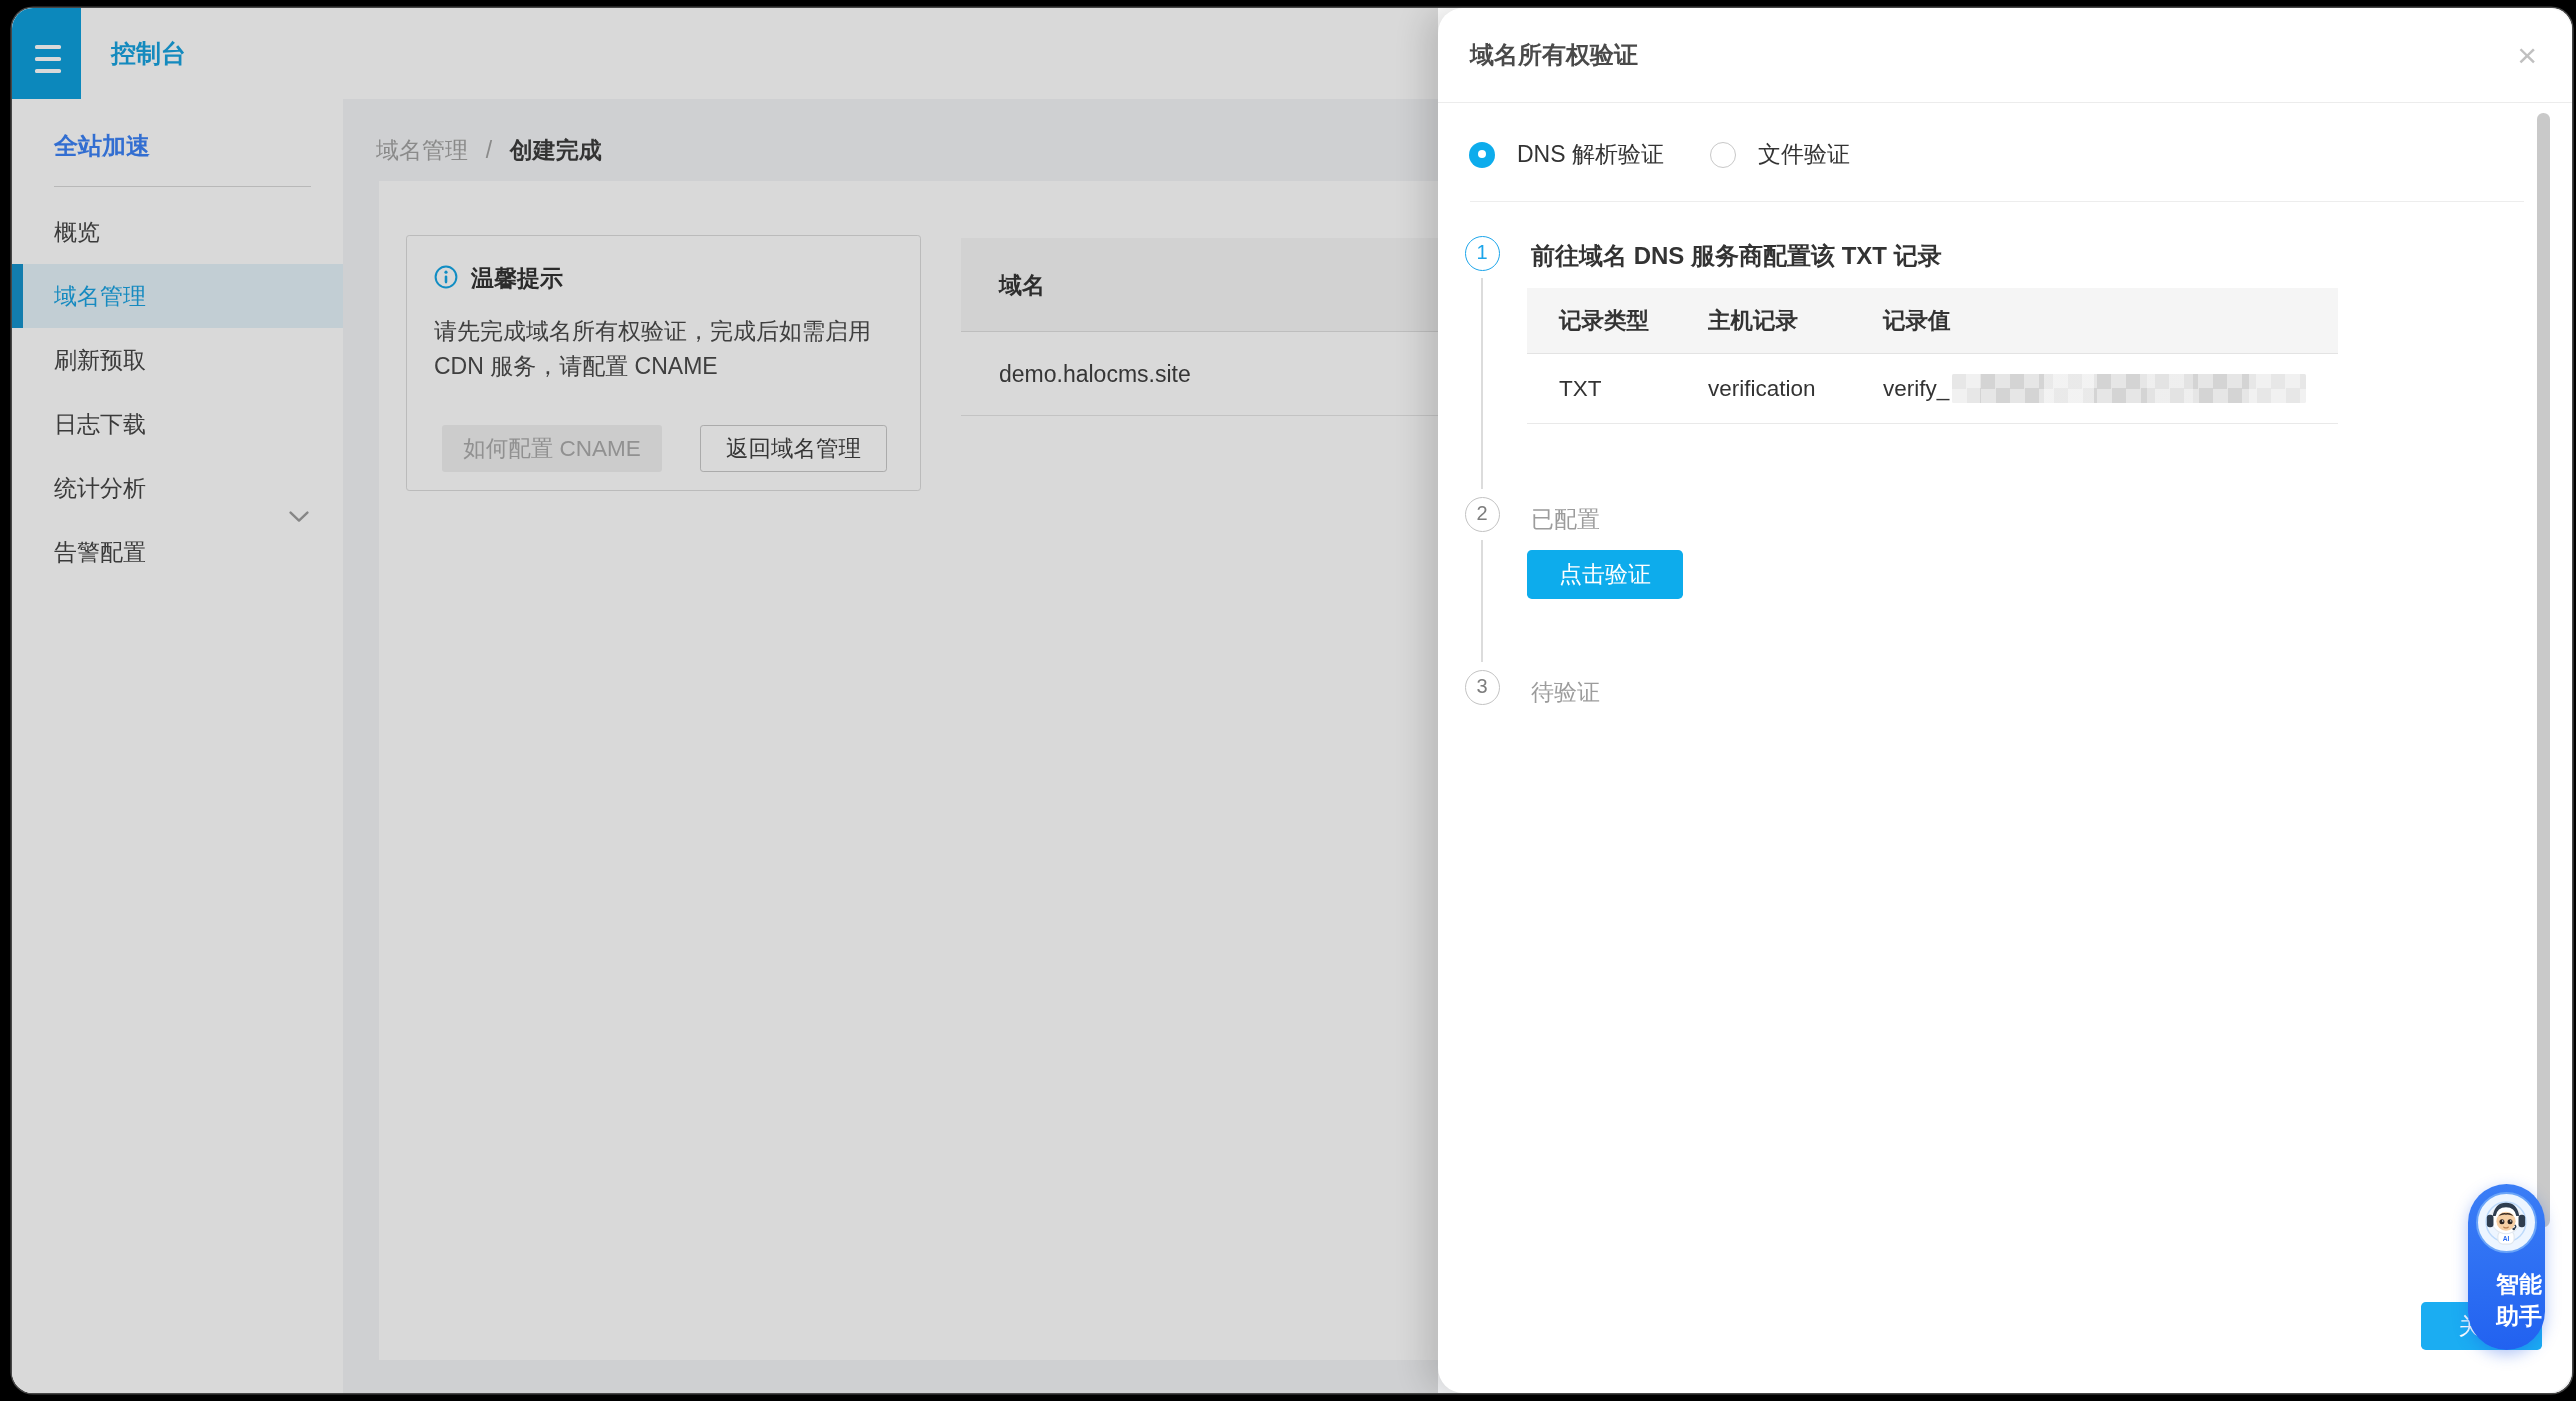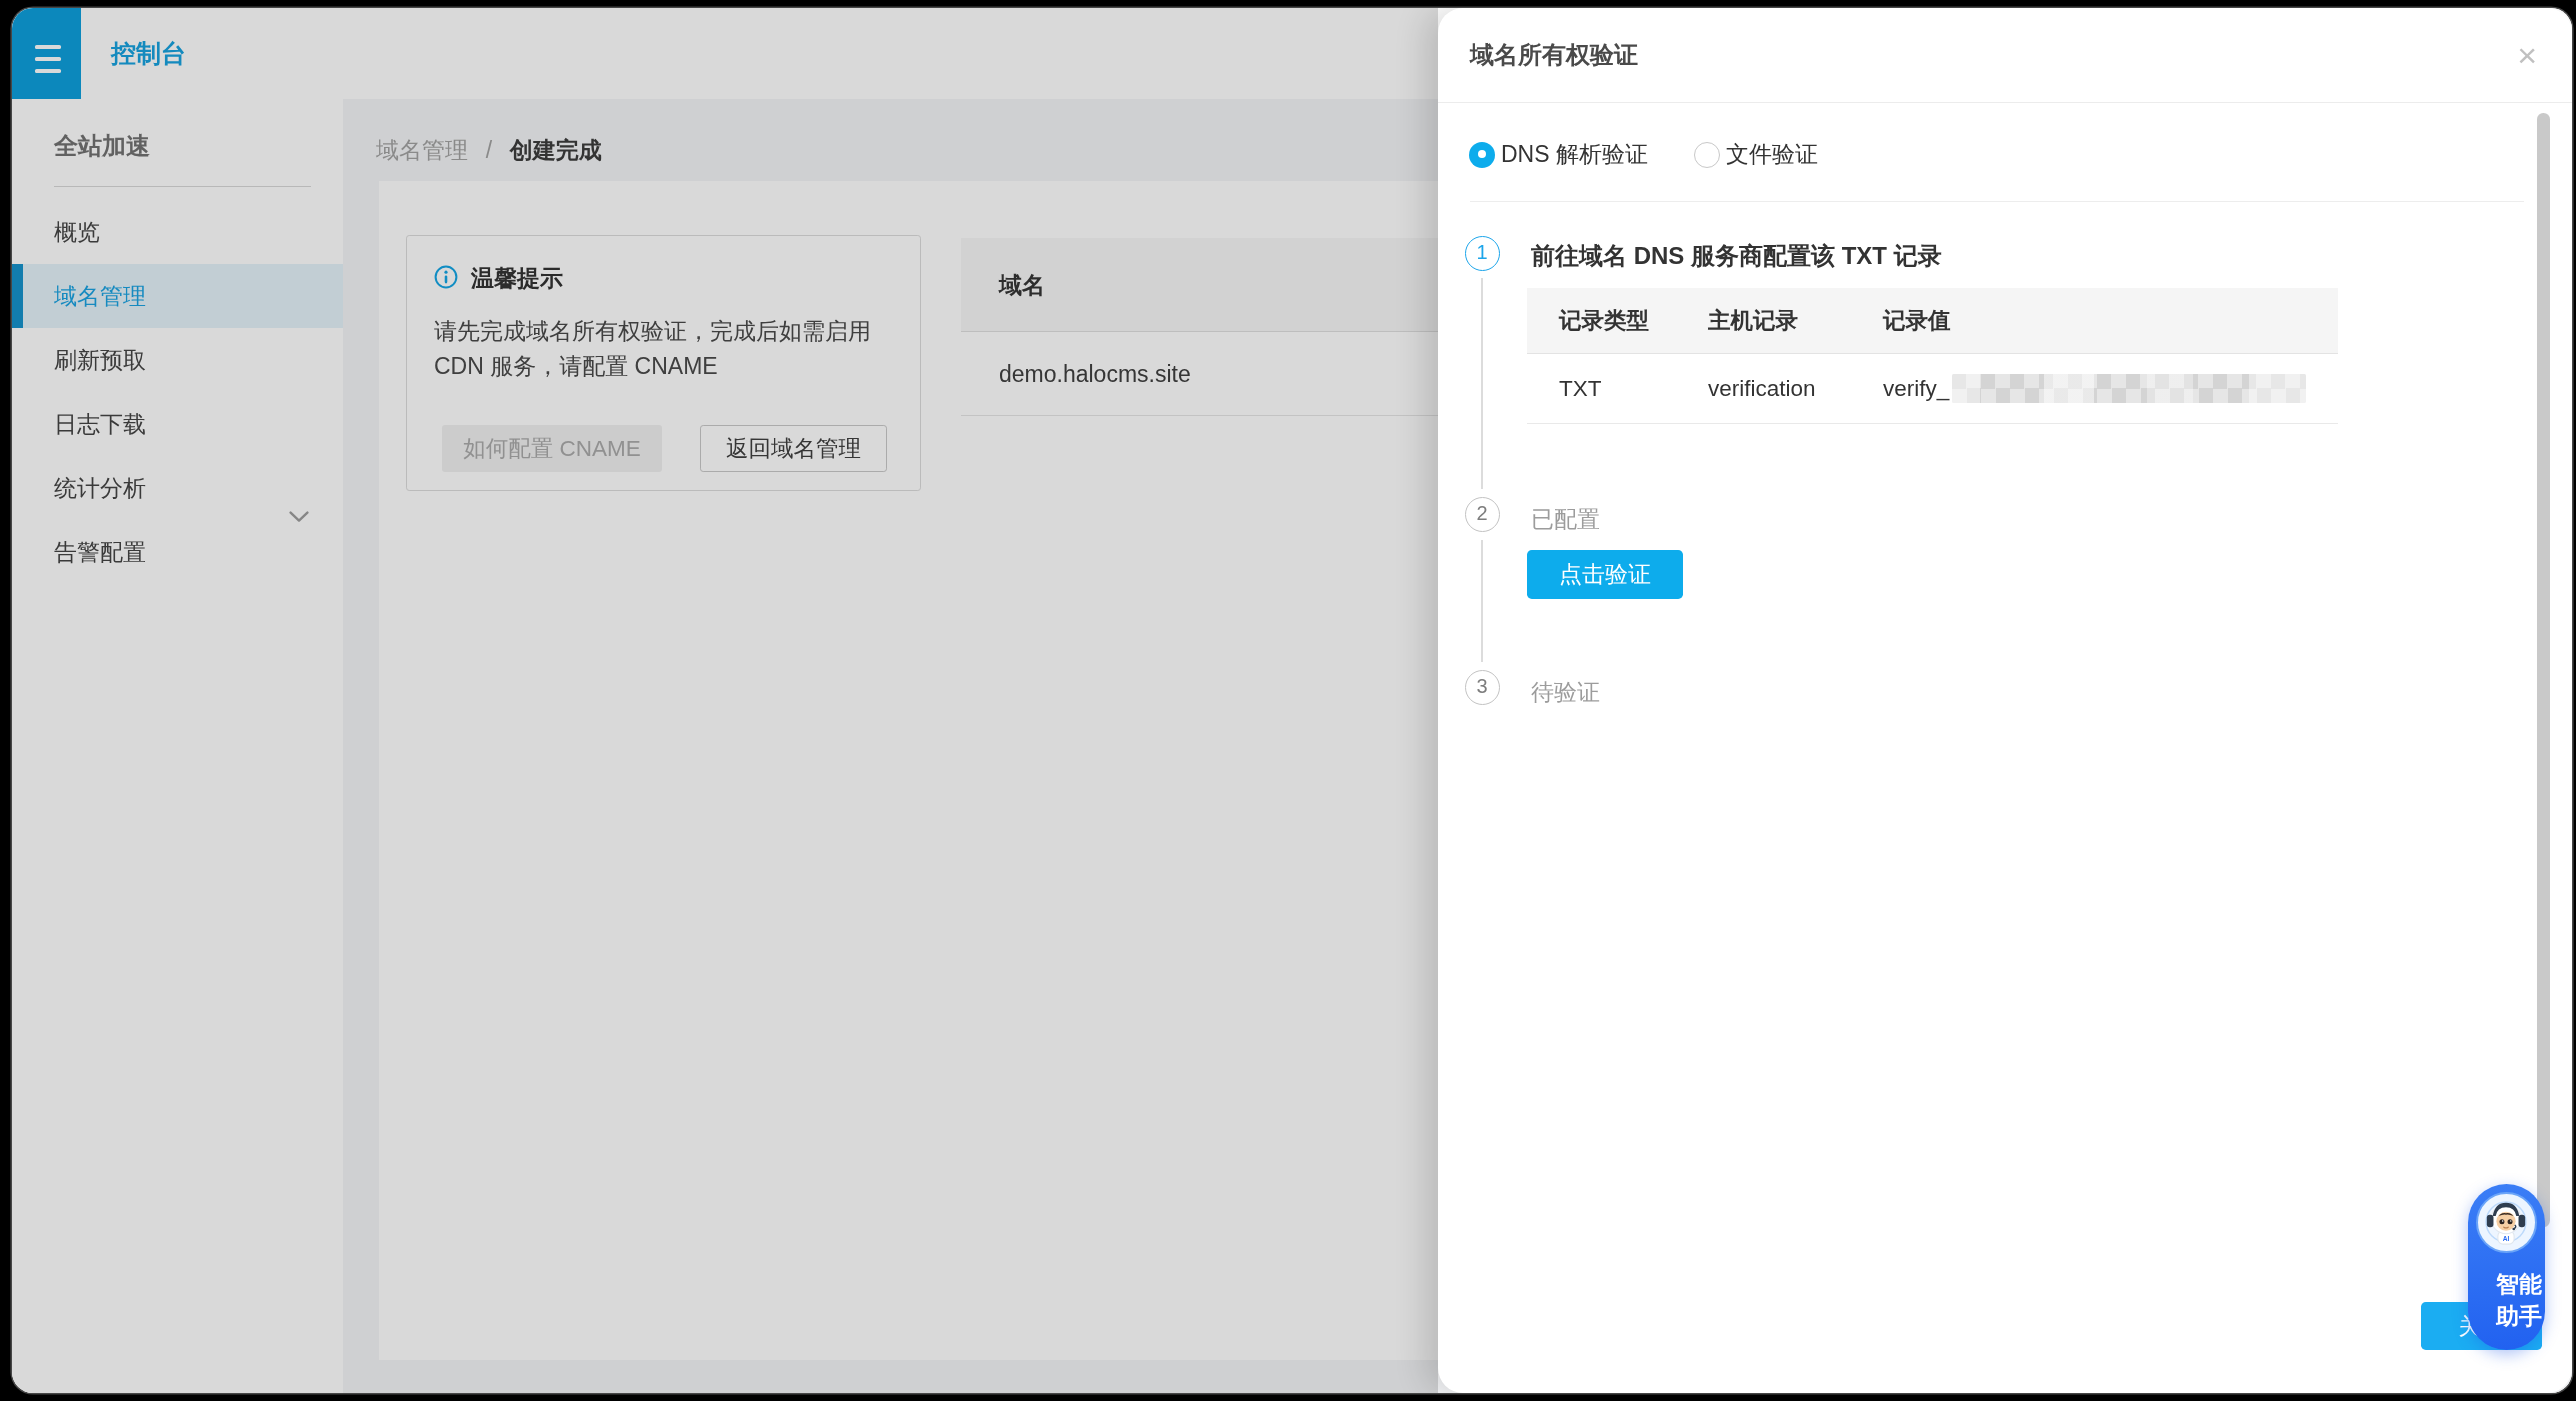--- a/index.html
+++ b/index.html
@@ -15,21 +15,21 @@
   }
   
   .topbar{position:absolute;left:0;top:0;right:0;height:91px;background:#fff;}
   .hamburger{position:absolute;left:0;top:0;width:69px;height:91px;background:#0fa0dd;cursor:pointer;}
   .hamburger .bar{position:absolute;left:22.5px;width:26px;height:4px;background:#fff;border-radius:1.6px;}
   .hamburger .b1{top:37px}.hamburger .b2{top:49px}.hamburger .b3{top:61px}
   .app-title{position:absolute;left:99px;top:0;height:91px;line-height:91px;
     font-size:25px;font-weight:600;color:#18a3e0;}
   
   .sidebar{position:absolute;left:0;top:91px;width:331px;bottom:0;background:#fff;}
-  .side-product{padding:31px 0 0 42px;font-size:24px;font-weight:600;color:#737373;}
+  .side-product{padding:31px 0 0 42px;font-size:24px;font-weight:600;color:#3b82f6;}
   .side-divider{margin:24px 32px 0 42px;border-top:0.8px solid #d9d9d9;}
   .side-nav{margin-top:13px;}
   .side-item{position:relative;height:64px;line-height:64px;padding-left:42px;font-size:23px;color:#454545;cursor:pointer;}
   .side-item.active{background:#e4f2f9;color:#1ba3e2;}
   .side-item.active::before{content:"";position:absolute;left:0;top:0;bottom:0;width:11.3px;background:#1693cd;}
   .side-item .chev{position:absolute;right:34px;top:26.5px;}
   
   .main-bg{position:absolute;left:331px;top:91px;right:0;bottom:0;background:#f4f5f7;}
   .breadcrumb{position:absolute;left:364px;top:127px;font-size:23px;color:#a3a3a3;}
   .breadcrumb .sep{margin:0 11.3px;}
@@ -57,21 +57,21 @@
   
   .overlay{position:absolute;left:0;top:0;width:1426px;height:1385px;background:rgba(0,0,0,0.15);z-index:40;}
   
   .drawer{position:absolute;left:1426px;top:0;right:0;bottom:0;background:#fff;z-index:50;
     box-shadow:-13px 0 32px rgba(0,0,0,0.14);border-radius:25px;}
   .drawer-header{position:absolute;left:0;top:0;right:0;height:94px;border-bottom:0.8px solid #ececec;}
   .drawer-title{position:absolute;left:32px;top:0;height:94px;line-height:94px;
     font-size:24px;font-weight:600;color:#4a4a4a;}
   .drawer-close{position:absolute;right:35px;top:22.5px;font-size:34px;line-height:48px;color:#c0c0c0;cursor:pointer;}
   .radio-row{position:absolute;left:31px;top:131px;display:flex;align-items:center;gap:46px;}
-  .radio-group{display:flex;align-items:center;gap:6px;cursor:pointer;}
+  .radio-group{display:flex;align-items:center;gap:22px;cursor:pointer;}
   .radio{width:26px;height:26px;border-radius:50%;box-sizing:border-box;position:relative;}
   .radio.checked{background:#0dacec;}
   .radio.checked::after{content:"";position:absolute;left:8.8px;top:8.8px;width:8px;height:8px;border-radius:50%;background:#fff;}
   .radio.unchecked{background:#fff;border:1.6px solid #c8c8c8;}
   .radio-label{font-size:23px;color:#333;}
   .d-divider{position:absolute;left:32px;right:48px;top:193px;border-top:0.8px solid #ededed;}
   .step-circle{position:absolute;left:26.5px;width:35px;height:35px;border-radius:50%;box-sizing:border-box;
     text-align:center;line-height:31px;font-size:20px;}
   .sc-blue{border:1.6px solid #1ca5ea;color:#1ca5ea;}
   .sc-gray{border:1.6px solid #c3c3c3;color:#7d7d7d;}

